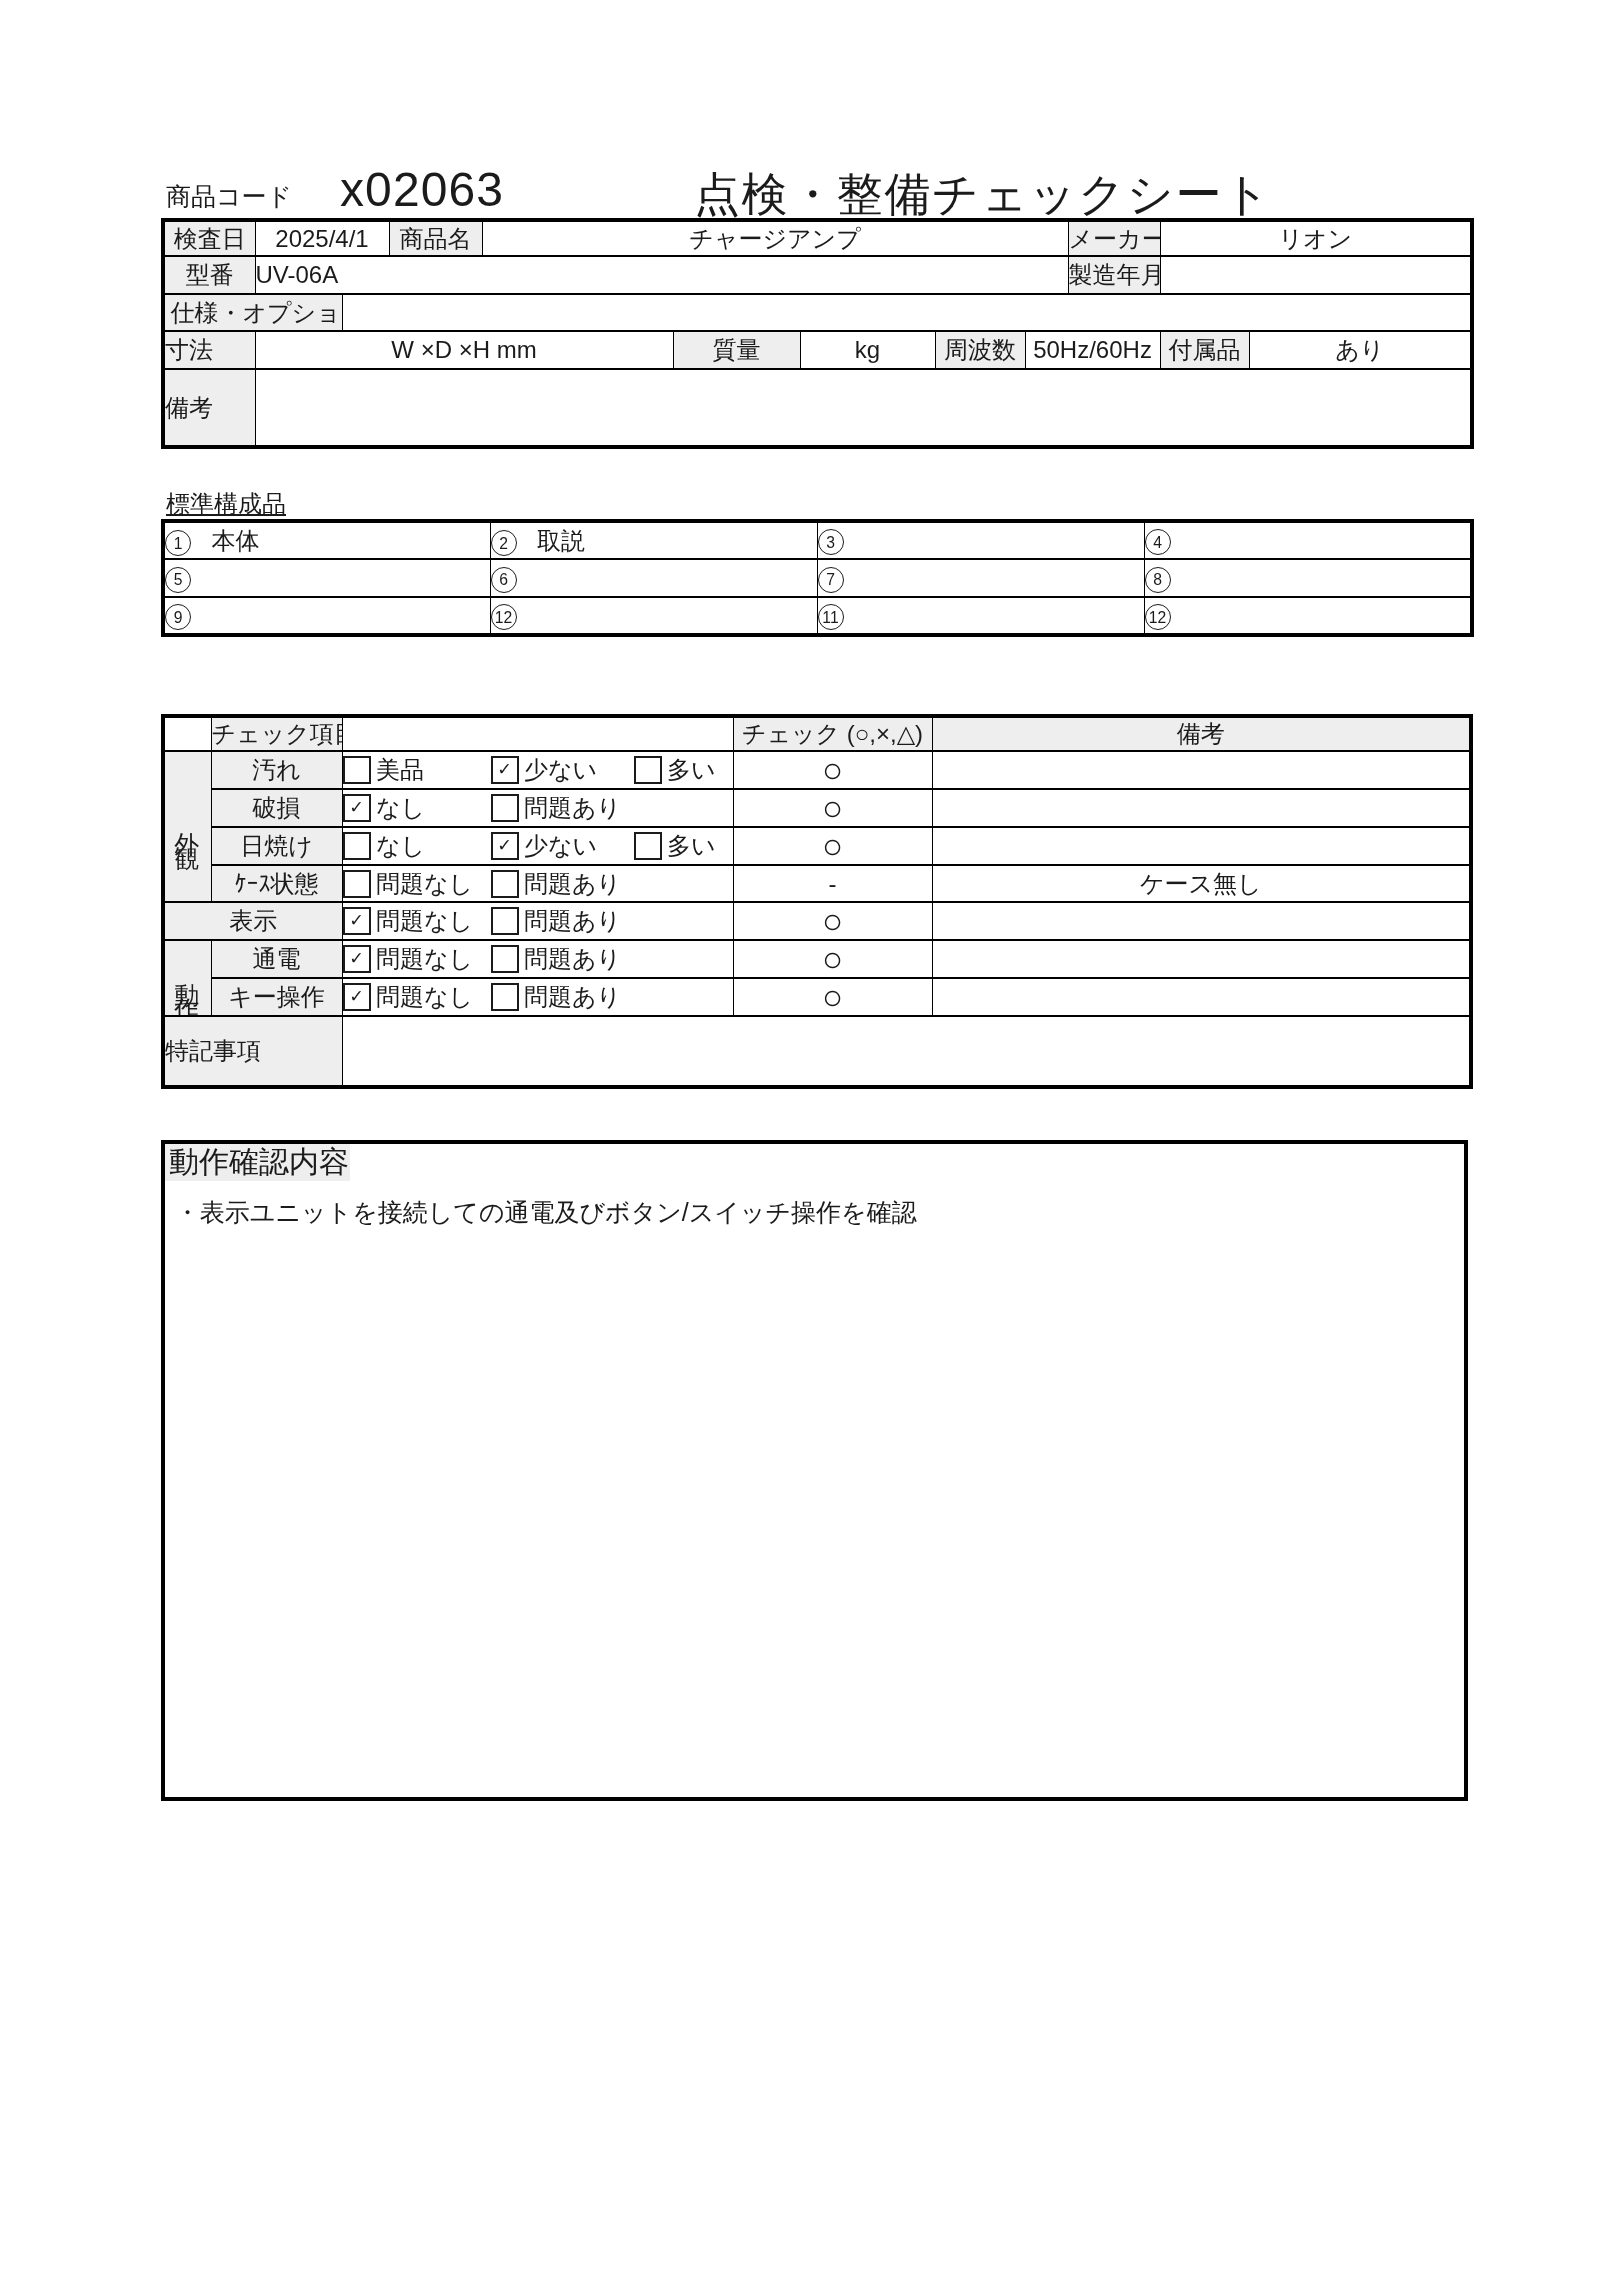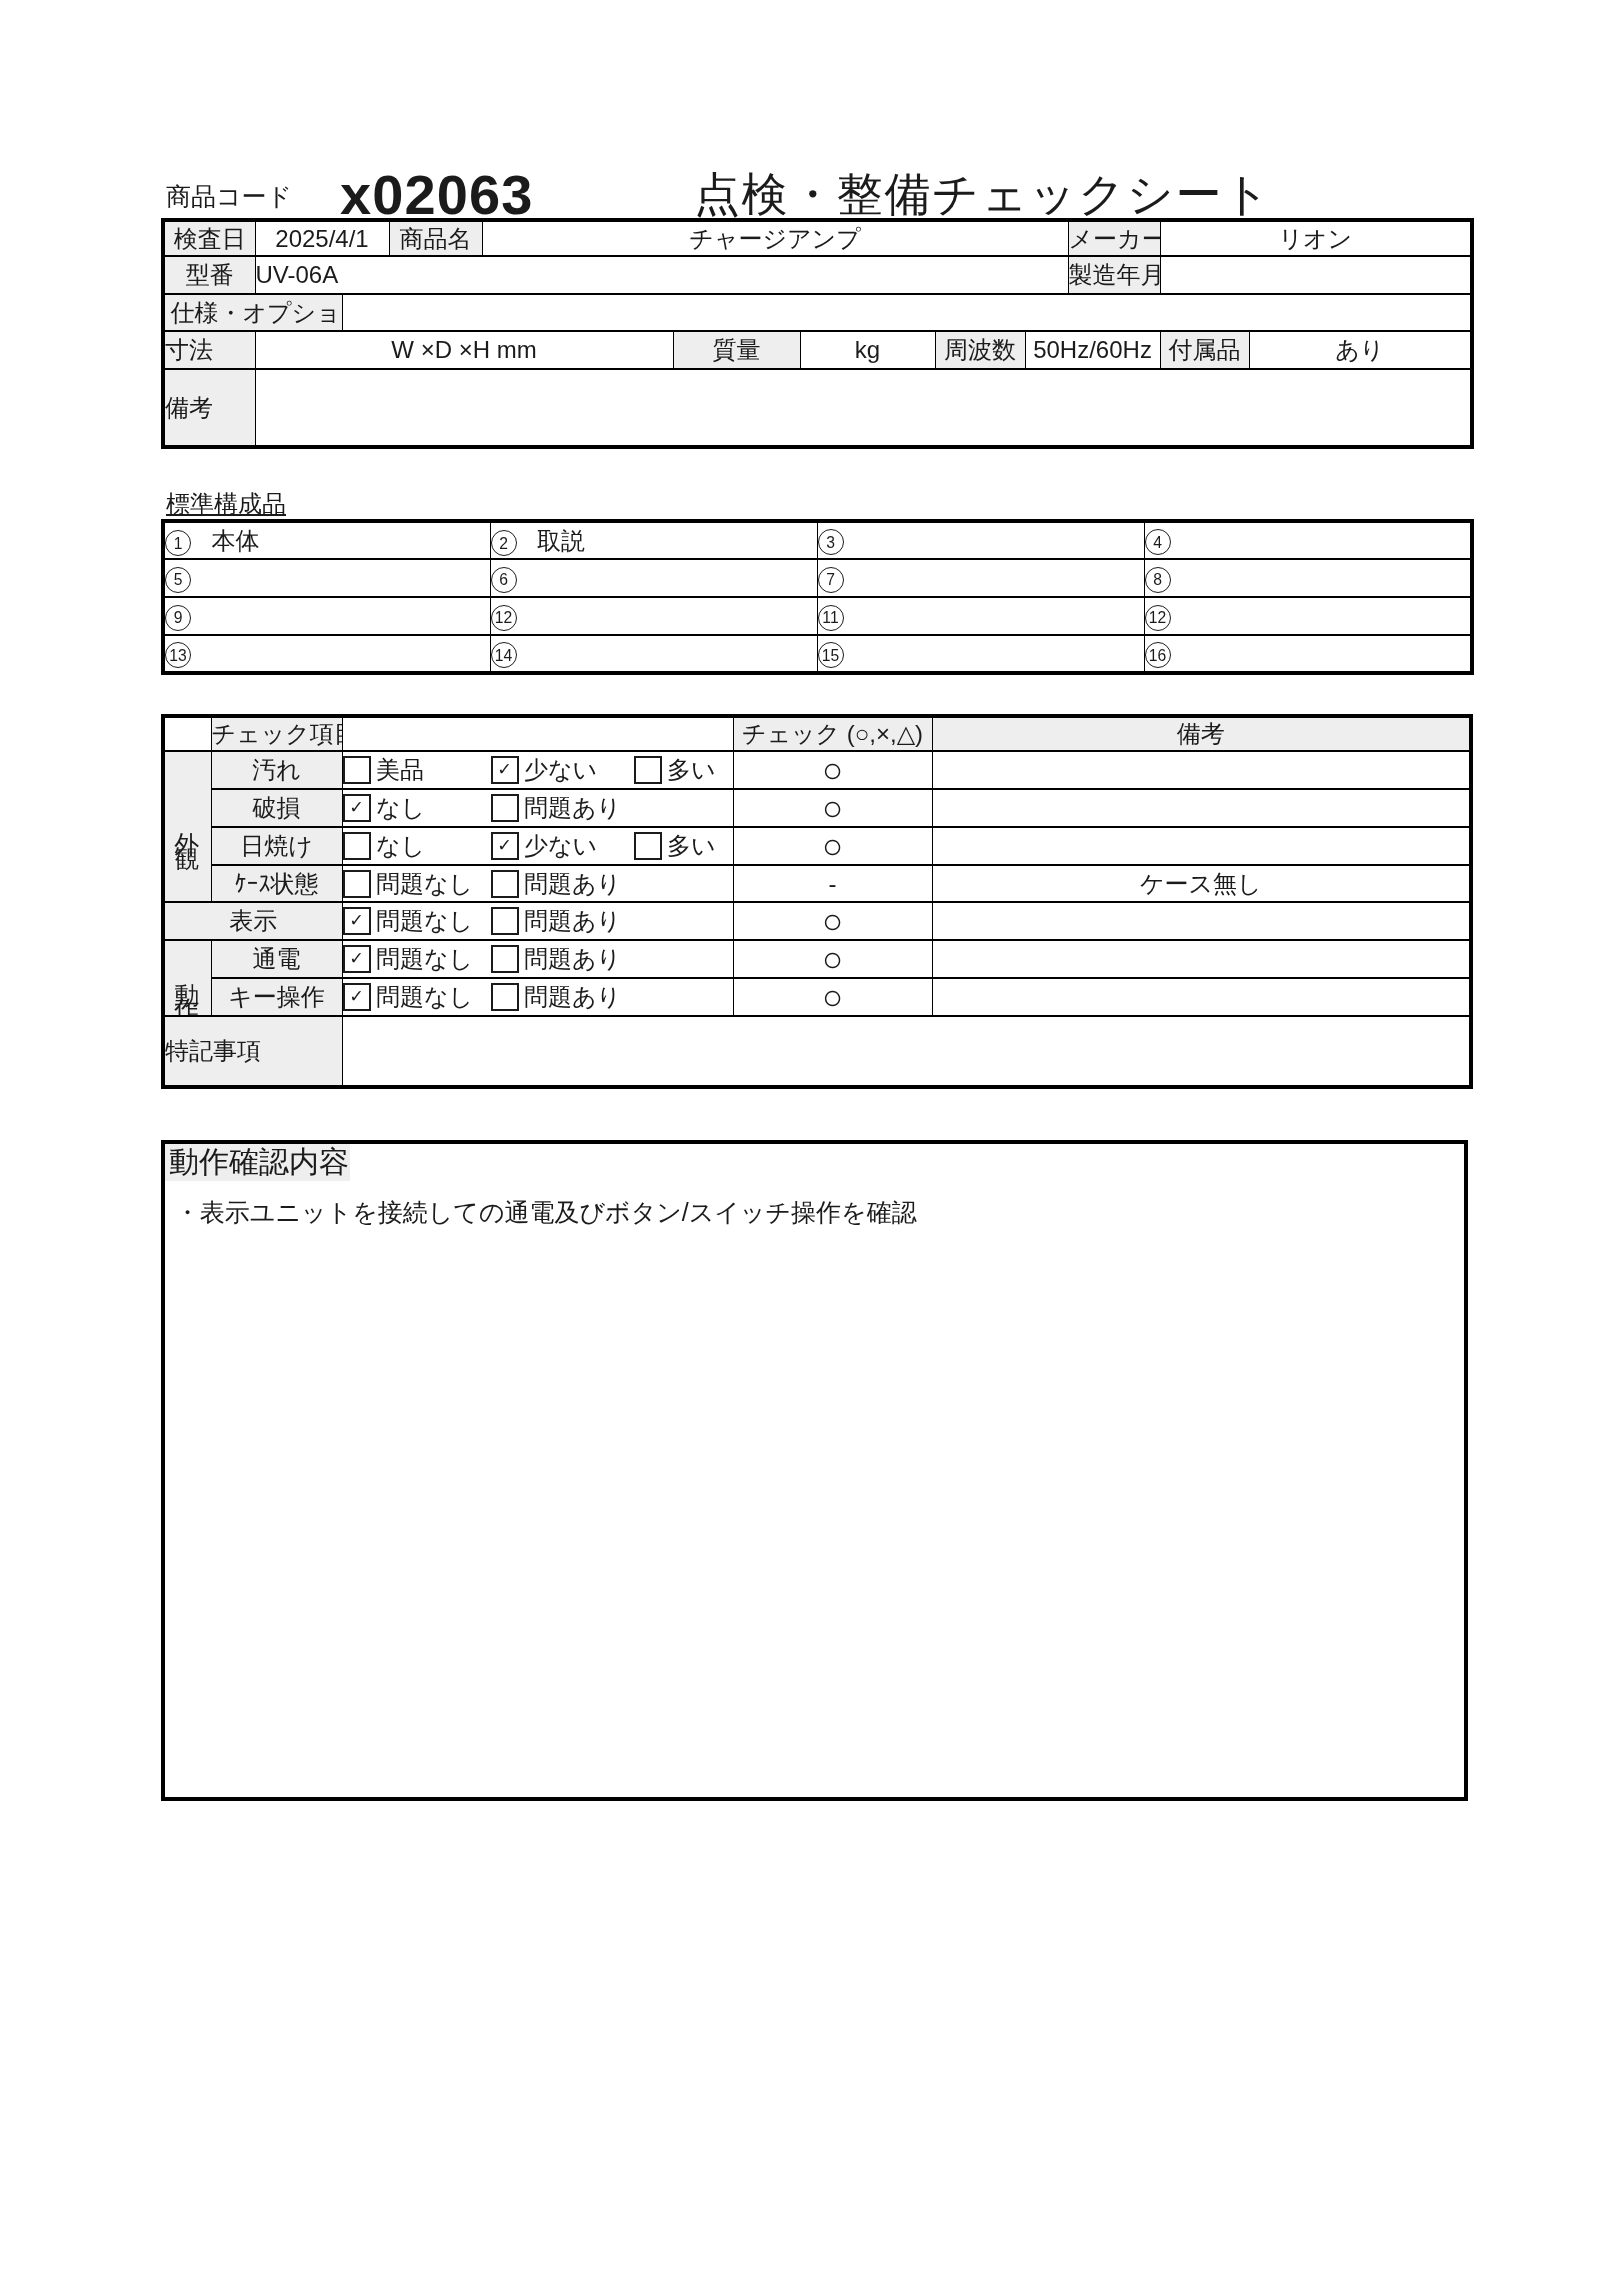--- a/index.html
+++ b/index.html
@@ -1,21 +1,21 @@
 <!DOCTYPE html>
 <html style="font-size:8.7px"><head>
 <meta charset="utf-8">
 <style>
   html,body{margin:0;padding:0;background:#ffffff;}
   .page{position:relative;width:1623px;height:2295px;background:#fff;
         font-family:"Liberation Sans","DejaVu Sans",sans-serif;color:#1b1b1b;overflow:hidden;}
   .abs{position:absolute;}
   
   .code-label{font-size:25px;}
-  .code-value{font-size:56px;font-weight:700;letter-spacing:1.1px;}
+  .code-value{font-size:48px;font-weight:400;letter-spacing:1.1px;}
   .sheet-title{font-size:46px;letter-spacing:1.6px;}
   
   table.t{border-collapse:collapse;table-layout:fixed;border:4.9px solid #000;}
   table.t td{border:solid #000;border-width:2.7px 1.6px;padding:0;overflow:hidden;
              white-space:nowrap;font-size:24px;vertical-align:middle;}
   .g{background:#eeeeee;}
   .g2{background:#d6d6d6;}
   .c{text-align:center;}
   .lp{padding-left:6.5px;}
   .small{font-size:18px;}
@@ -125,26 +125,20 @@
       <td class="compcell"><span class="num">6</span><span class="lbl"></span></td>
       <td class="compcell"><span class="num">7</span><span class="lbl"></span></td>
       <td class="compcell"><span class="num">8</span><span class="lbl"></span></td>
     </tr>
     <tr style="height:38px">
       <td class="compcell"><span class="num">9</span><span class="lbl"></span></td>
       <td class="compcell"><span class="num">12</span><span class="lbl"></span></td>
       <td class="compcell"><span class="num">11</span><span class="lbl"></span></td>
       <td class="compcell"><span class="num">12</span><span class="lbl"></span></td>
     </tr>
-    <tr style="height:38px">
-      <td class="compcell"><span class="num">13</span><span class="lbl"></span></td>
-      <td class="compcell"><span class="num">14</span><span class="lbl"></span></td>
-      <td class="compcell"><span class="num">15</span><span class="lbl"></span></td>
-      <td class="compcell"><span class="num">16</span><span class="lbl"></span></td>
-    </tr>
   </tbody>
     </table>
 
   <table class="t abs" style="left:161px;top:714px;width:1309px;">
     <colgroup>
         <col style="width:48px">
         <col style="width:131px">
         <col style="width:391px">
         <col style="width:199px">
         <col style="width:539px">

